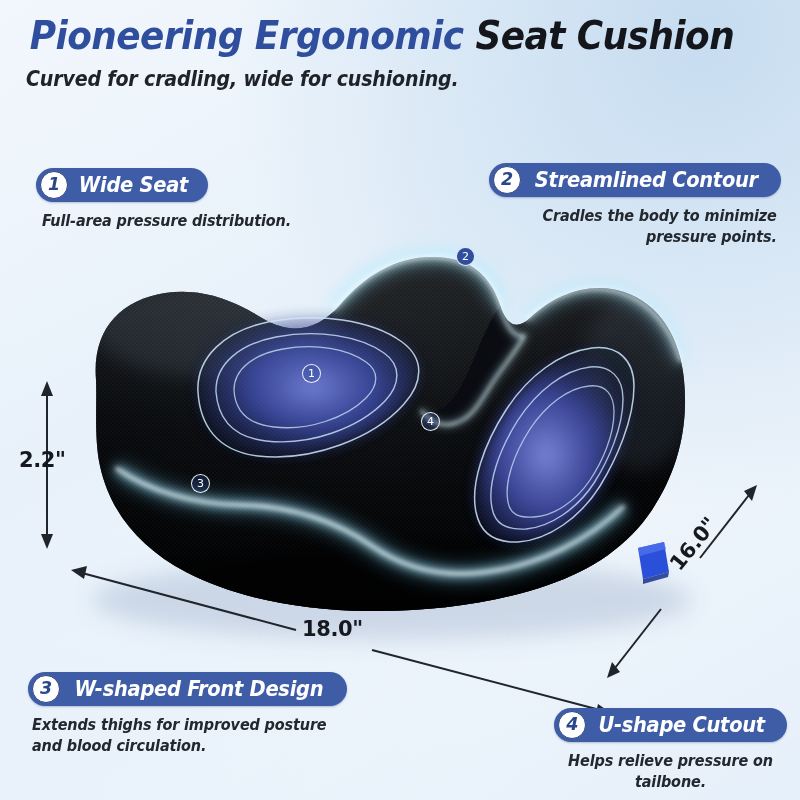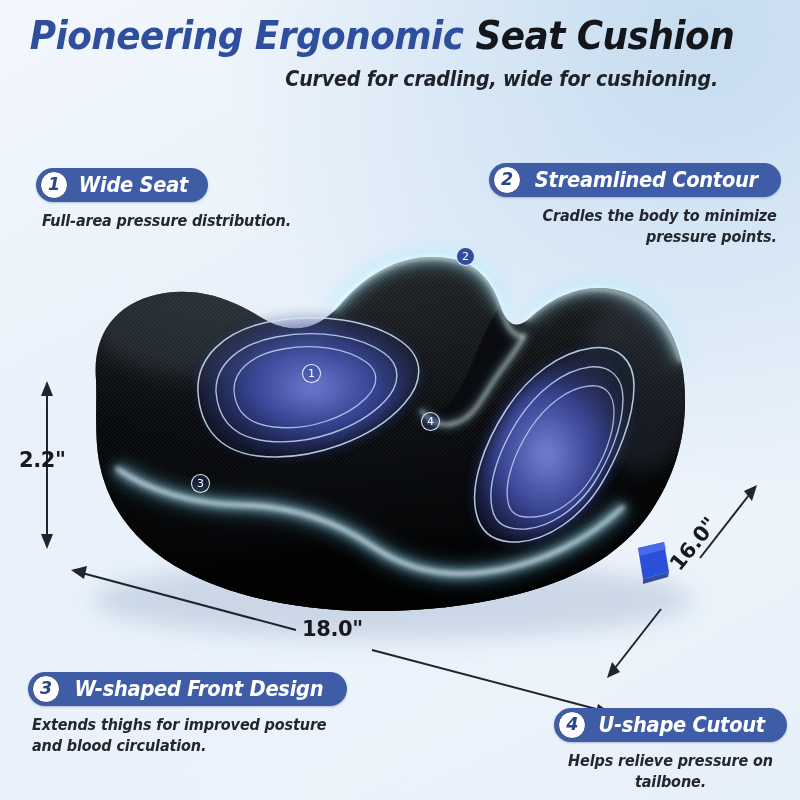--- a/index.html
+++ b/index.html
@@ -10,21 +10,21 @@
   }
   #page{
     position:relative;width:800px;height:800px;overflow:hidden;
     background:
       radial-gradient(circle at 88% 4%, #c6dcf0 0%, rgba(198,220,240,0) 46%),
       radial-gradient(circle at 6% 96%, #e9f2fb 0%, rgba(233,242,251,0) 50%),
       linear-gradient(150deg,#f2f7fc 0%,#e8f1fa 38%,#edf4fb 70%,#e6f0fa 100%);
   }
 
   
-  .header{position:absolute;left:0;top:14px;width:744px;text-align:right;}
+  .header{position:absolute;left:0;top:14px;width:744px;text-align:left;}
   .title{
     font-family:"DejaVu Sans", sans-serif;
     font-style:italic;font-weight:bold;
     font-size:39px;letter-spacing:-0.6px;line-height:1.12;
     white-space:nowrap;
     transform:scaleX(.92);
   }
   .title .t-blue{color:#2f4f9e;}
   .title .t-dark{color:#14161c;}
   .subtitle{

